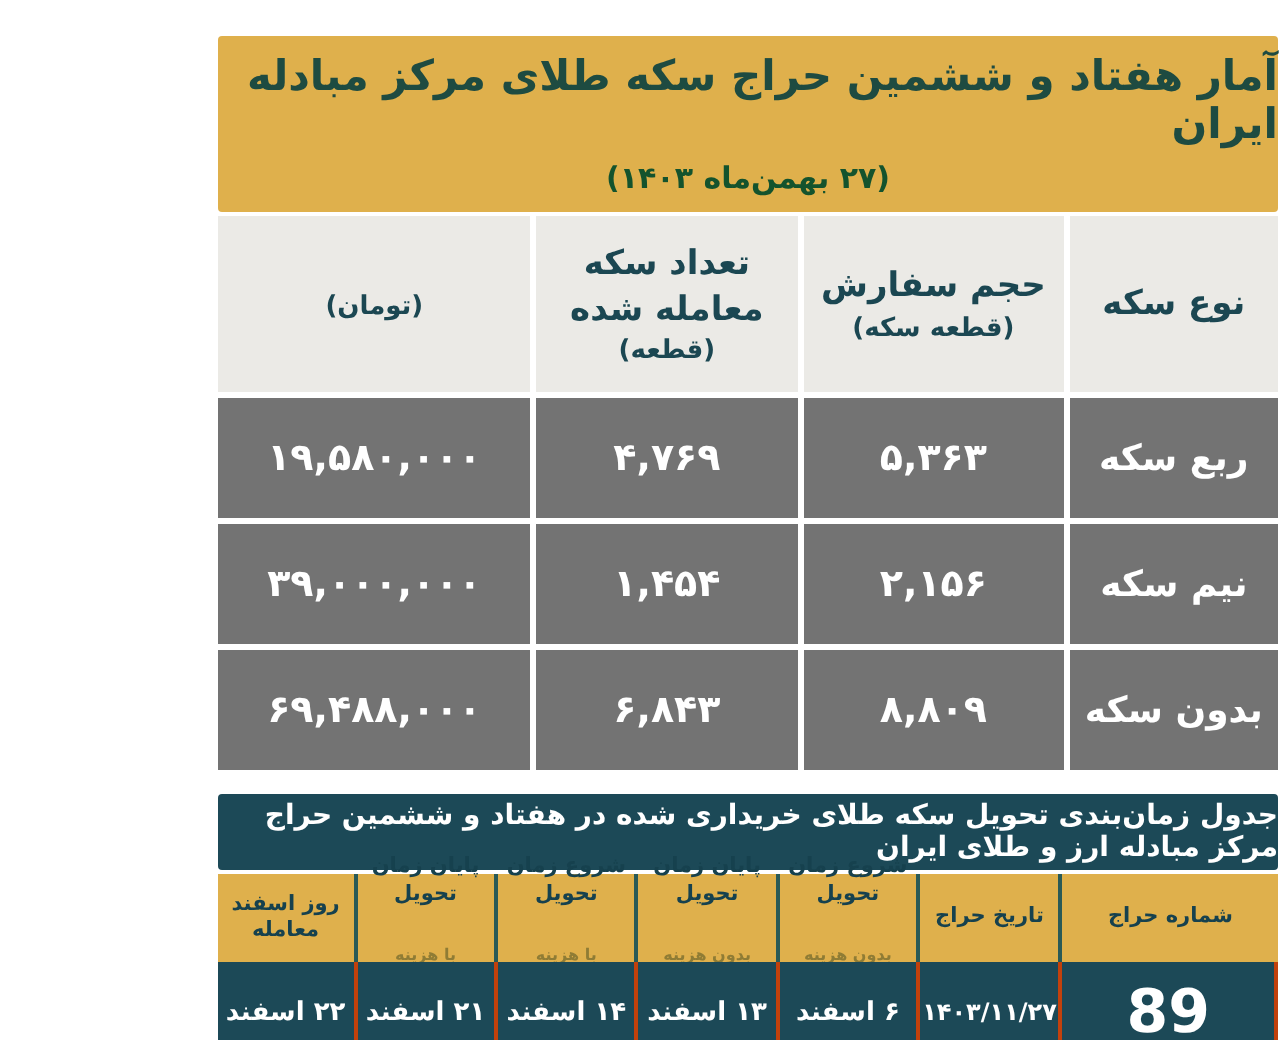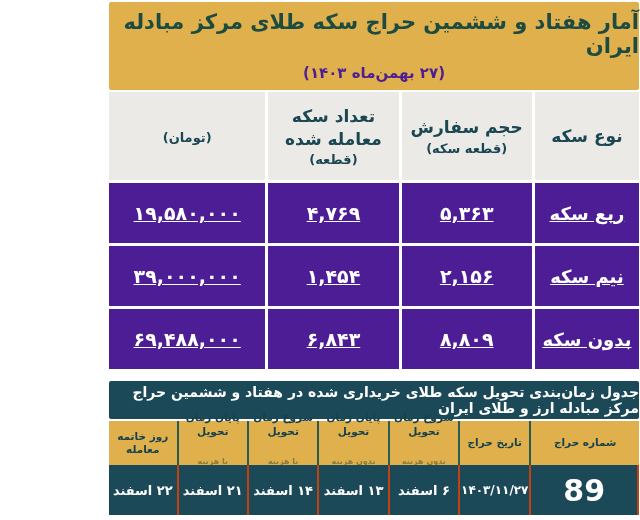--- a/index.html
+++ b/index.html
@@ -3,35 +3,35 @@
 <meta charset="utf-8">
 <style>
   * { margin:0; padding:0; box-sizing:border-box; }
   html,body { background:#fff; }
   body {
     width:640px; height:520px;
     font-family:"DejaVu Sans", sans-serif;
     direction:rtl;
     overflow:hidden;
   }
-  .page { width:532px; height:520px; background:#fff; padding:2px 1px; }
+  .page { width:532px; height:520px; background:#fff; padding:18px 1px; }
 
   
   .top-banner {
     background:#DFB04C;
     height:88px;
     border-radius:2px;
     display:flex; flex-direction:column; justify-content:center; align-items:center;
     gap:6px;
   }
   .title {
     color:#1E4B41; font-size:21px; font-weight:bold; letter-spacing:0;
   }
   .subtitle {
-    color:#4c1d95; font-size:15px; font-weight:bold;
+    color:#14532d; font-size:15px; font-weight:bold;
   }
 
   
   .t1 {
     margin-top:2px;
     display:grid;
     grid-template-columns:128fr 160fr 160fr 192fr; 
     grid-template-rows:88px 60px 60px 60px;
     gap:3px;
     background:#fff;
@@ -39,24 +39,24 @@
   .t1h {
     background:#EBEAE6;
     color:#1B4752;
     display:flex; flex-direction:column; justify-content:center; align-items:center;
     text-align:center;
     padding:4px 8px;
   }
   .t1h-main { font-size:17px; font-weight:bold; line-height:1.3; }
   .t1h-sub  { font-size:13px; font-weight:bold; margin-top:2px; }
   .t1c {
-    background:#4c1d95;
+    background:#737373;
     color:#fff;
     display:flex; justify-content:center; align-items:center;
-    font-size:19px; font-weight:bold;text-decoration:underline;
+    font-size:19px; font-weight:bold;
   }
   .t1c.coin { font-size:18px; }
 
   
   .t2-banner {
     margin-top:12px;
     height:38px;
     background:#1C4957;
     color:#ffffff;
     font-size:14px; font-weight:bold;
@@ -153,21 +153,21 @@
     </div>
     <div class="t2h">
       <div class="t2h-main">شروع زمان تحویل</div>
       <div class="t2h-sub">با هزینه انبارداری</div>
     </div>
     <div class="t2h">
       <div class="t2h-main">پایان زمان تحویل</div>
       <div class="t2h-sub">با هزینه انبارداری</div>
     </div>
     <div class="t2h">
-      <div class="t2h-main">روز خاتمه معامله</div>
+      <div class="t2h-main">روز اسفند معامله</div>
     </div>
 
     <div class="t2c big">89</div>
     <div class="t2c date">۱۴۰۳/۱۱/۲۷</div>
     <div class="t2c">۶ اسفند</div>
     <div class="t2c">۱۳ اسفند</div>
     <div class="t2c">۱۴ اسفند</div>
     <div class="t2c">۲۱ اسفند</div>
     <div class="t2c">۲۲ اسفند</div>
   </div>

